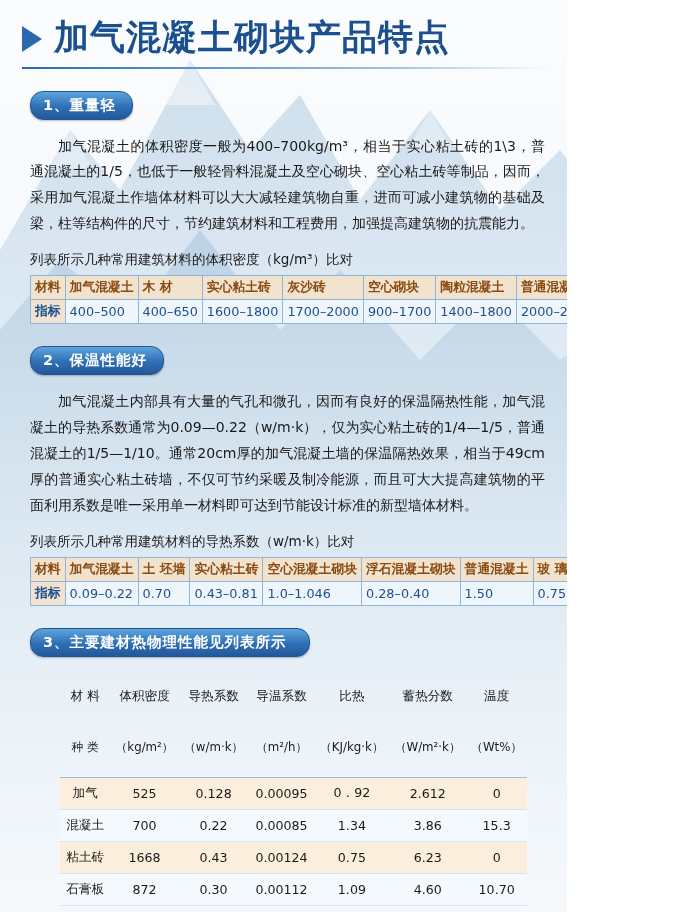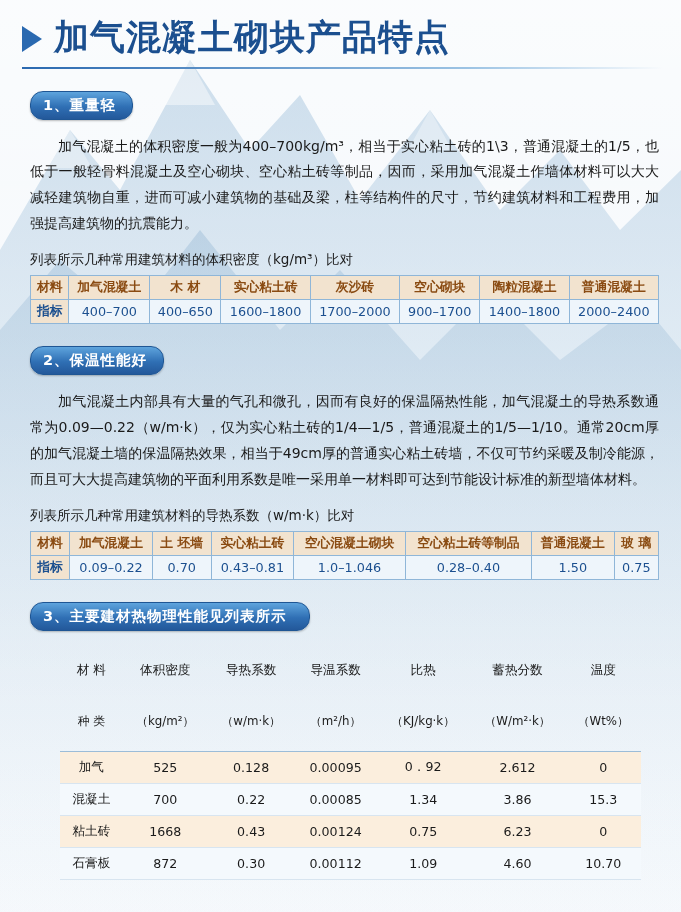--- a/index.html
+++ b/index.html
@@ -9,21 +9,21 @@
   body {
     width: 681px;
     height: 912px;
     font-family: "DejaVu Sans", "Liberation Sans", sans-serif;
     background: #ffffff;
     position: relative;
     overflow: hidden;
   }
   .page {
     position: relative;
-    width: 681px;
+    width: 567px;
     height: 912px;
     background:
       linear-gradient(to bottom, rgba(255,255,255,0.88) 0%, rgba(255,255,255,0.80) 45%, rgba(255,255,255,0.86) 100%),
       linear-gradient(to bottom, #d8e7f3 0%, #cfe0ef 20%, #e8f1f8 55%, #dfeaf5 75%, #cddff0 100%);
     overflow: hidden;
   }
   
   .mountain {
     position: absolute;
     left: 0; right: 0;
@@ -103,21 +103,20 @@
   .mini-table {
     margin: 0 22px 0 30px;
     border-collapse: collapse;
     width: calc(100% - 52px);
     font-size: 12.8px;
     background: rgba(255,255,255,0.55);
   }
   .mini-table td {
     border: 1px solid #8fb6d8;
     padding: 3px 4px;
-    text-align: center;
     color: #1a1a1a;
     white-space: nowrap;
   }
   .mini-table tr.head td {
     background: #f2e3cf;
     font-weight: bold;
     color: #8a4b12;
   }
   .mini-table tr.head td.lbl { color: #8a4b12; }
   .mini-table tr.val td {
@@ -200,21 +199,21 @@
         <td>加气混凝土</td>
         <td>木  材</td>
         <td>实心粘土砖</td>
         <td>灰沙砖</td>
         <td>空心砌块</td>
         <td>陶粒混凝土</td>
         <td>普通混凝土</td>
       </tr>
       <tr class="val">
         <td class="lbl">指标</td>
-        <td>400–700</td>
+        <td>400–500</td>
         <td>400–650</td>
         <td>1600–1800</td>
         <td>1700–2000</td>
         <td>900–1700</td>
         <td>1400–1800</td>
         <td>2000–2400</td>
       </tr>
     </tbody>
       </table>
 
@@ -224,21 +223,21 @@
 
     <div class="caption">列表所示几种常用建筑材料的导热系数（w/m·k）比对</div>
     <table class="mini-table">
       <tbody>
           <tr class="head">
         <td class="lbl">材料</td>
         <td>加气混凝土</td>
         <td>土 坯墙</td>
         <td>实心粘土砖</td>
         <td>空心混凝土砌块</td>
-        <td>空心粘土砖等制品</td>
+        <td>浮石混凝土砌块</td>
         <td>普通混凝土</td>
         <td>玻  璃</td>
       </tr>
       <tr class="val">
         <td class="lbl">指标</td>
         <td>0.09–0.22</td>
         <td>0.70</td>
         <td>0.43–0.81</td>
         <td>1.0–1.046</td>
         <td>0.28–0.40</td>

